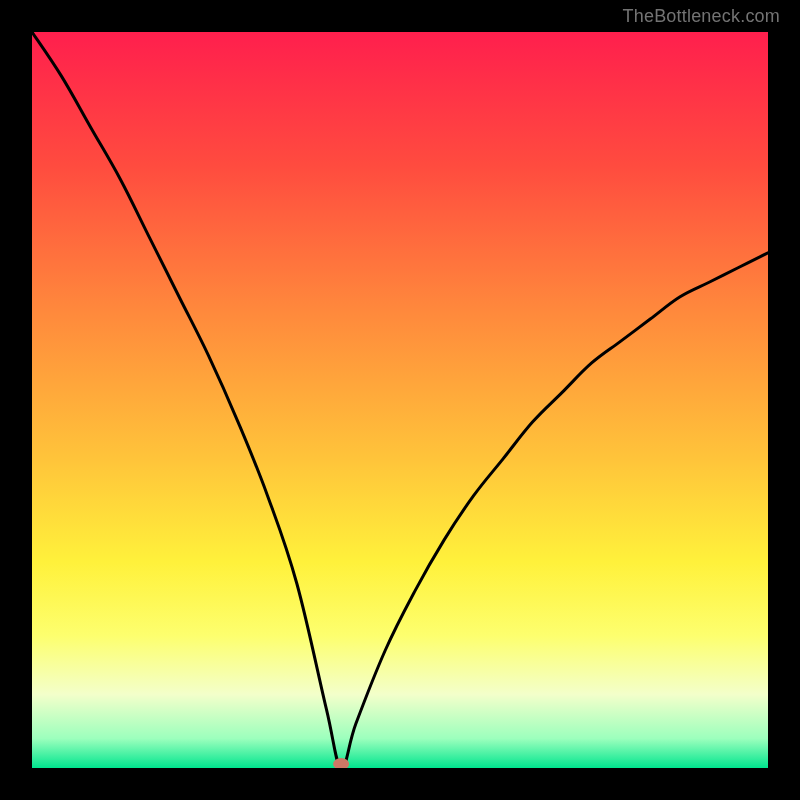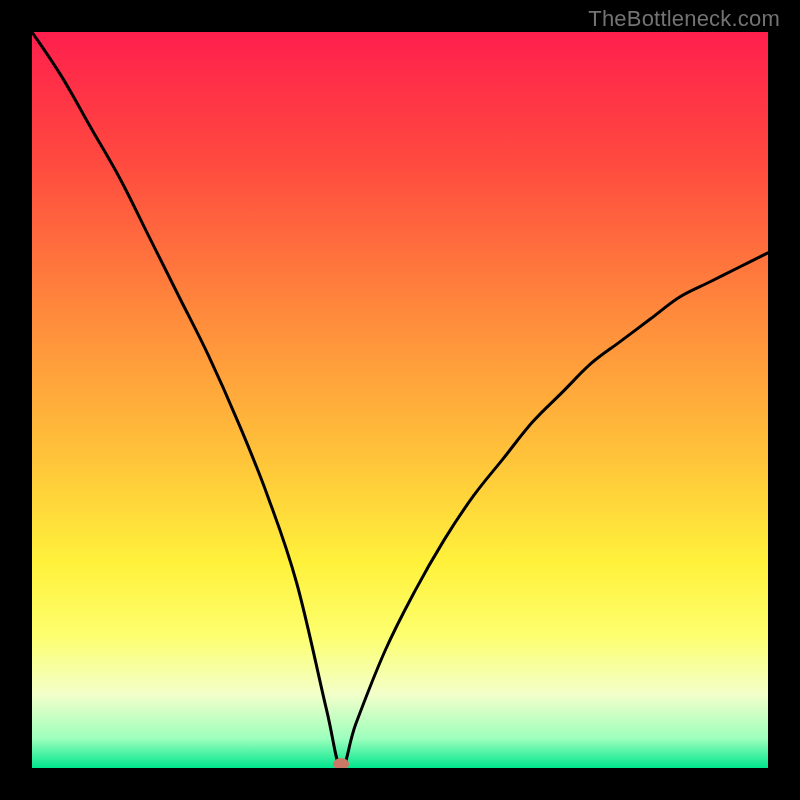--- a/index.html
+++ b/index.html
@@ -21,21 +21,21 @@
     position: absolute;
     left: 32px;
     top: 32px;
     width: 736px;
     height: 736px;
   }
   .watermark {
     position: absolute;
     top: 6px;
     right: 20px;
-    font-size: 22px;
+    font-size: 18px;
     font-weight: 500;
     color: #737373;
     letter-spacing: 0.2px;
   }
 </style>
 </head>
 <body>
 
 <div class="frame">
 

